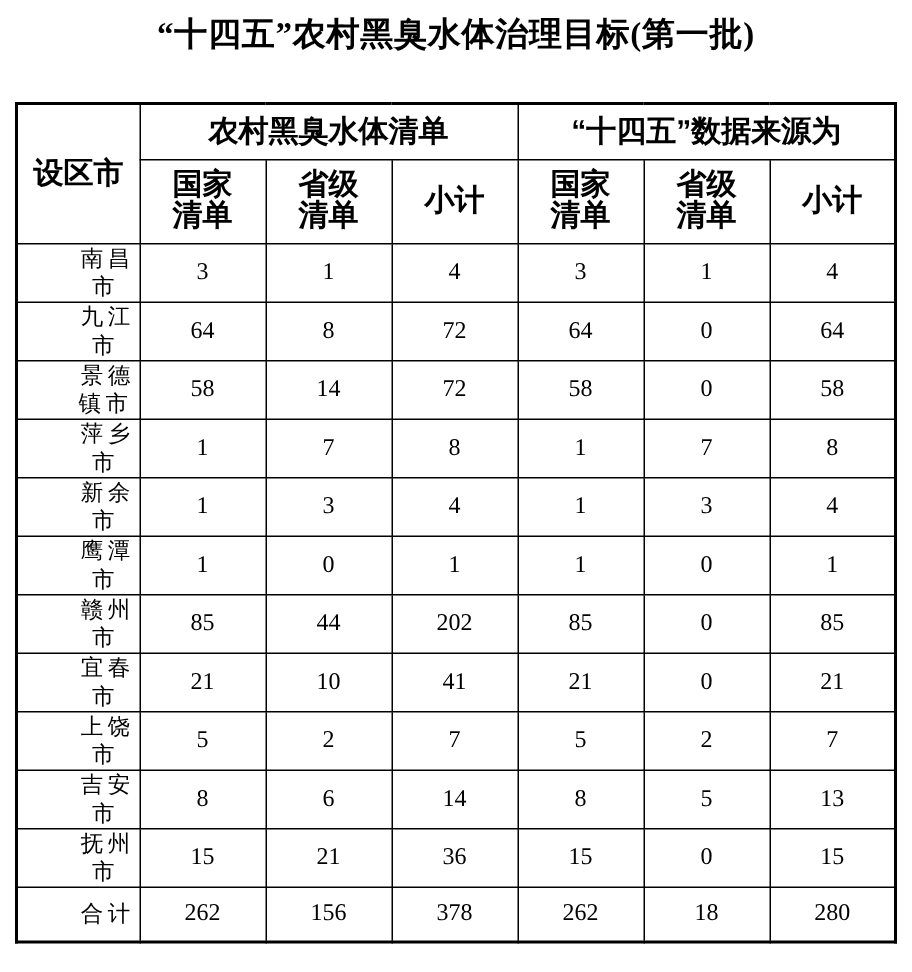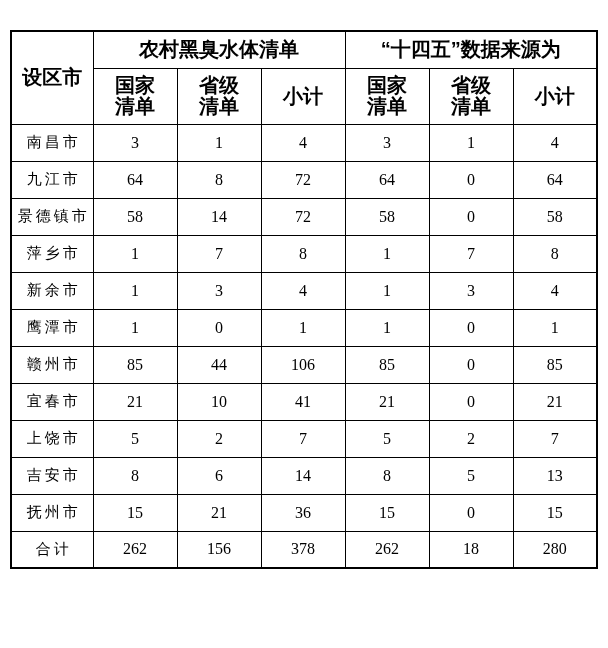--- a/index.html
+++ b/index.html
@@ -48,37 +48,39 @@
     font-size: 20px;
   }
   tr.group-row { height: 37px; }
   tr.sub-row   { height: 56px; margin-top: 12px; }
   th.sub-header { white-space: pre-line; line-height: 21px; }
   tbody tr { height: 37px; }
   td.city-cell, td.total-label-cell {
     font-size: 15px;
     letter-spacing: 3px;
     text-indent: 3px;
+    padding-left: 36px;
   }
   td.value-cell {
     font-size: 16px;
     font-family: "Liberation Serif", serif;
   }
   .footnote {
     margin: 13px 0 0 10px;
     font-size: 15px;
     letter-spacing: 1px;
     font-family: "Liberation Serif", serif;
   }
 </style>
 </head>
 <body>
 
 <div class="page">
 
+  <h1 class="title">“十四五”农村黑臭水体治理目标(第一批)</h1>
 
   <table class="data-table">
     <colgroup>
       <col class="city-col">
       <col class="num-col">
         <col class="num-col">
         <col class="num-col">
       <col class="num-col">
         <col class="num-col">
         <col class="num-col">
@@ -154,21 +156,21 @@
         <td class="value-cell">0</td>
         <td class="value-cell">1</td>
         <td class="value-cell">1</td>
         <td class="value-cell">0</td>
         <td class="value-cell">1</td>
       </tr>
       <tr>
         <td class="city-cell">赣州市</td>
         <td class="value-cell">85</td>
         <td class="value-cell">44</td>
-        <td class="value-cell">106</td>
+        <td class="value-cell">202</td>
         <td class="value-cell">85</td>
         <td class="value-cell">0</td>
         <td class="value-cell">85</td>
       </tr>
       <tr>
         <td class="city-cell">宜春市</td>
         <td class="value-cell">21</td>
         <td class="value-cell">10</td>
         <td class="value-cell">41</td>
         <td class="value-cell">21</td>

